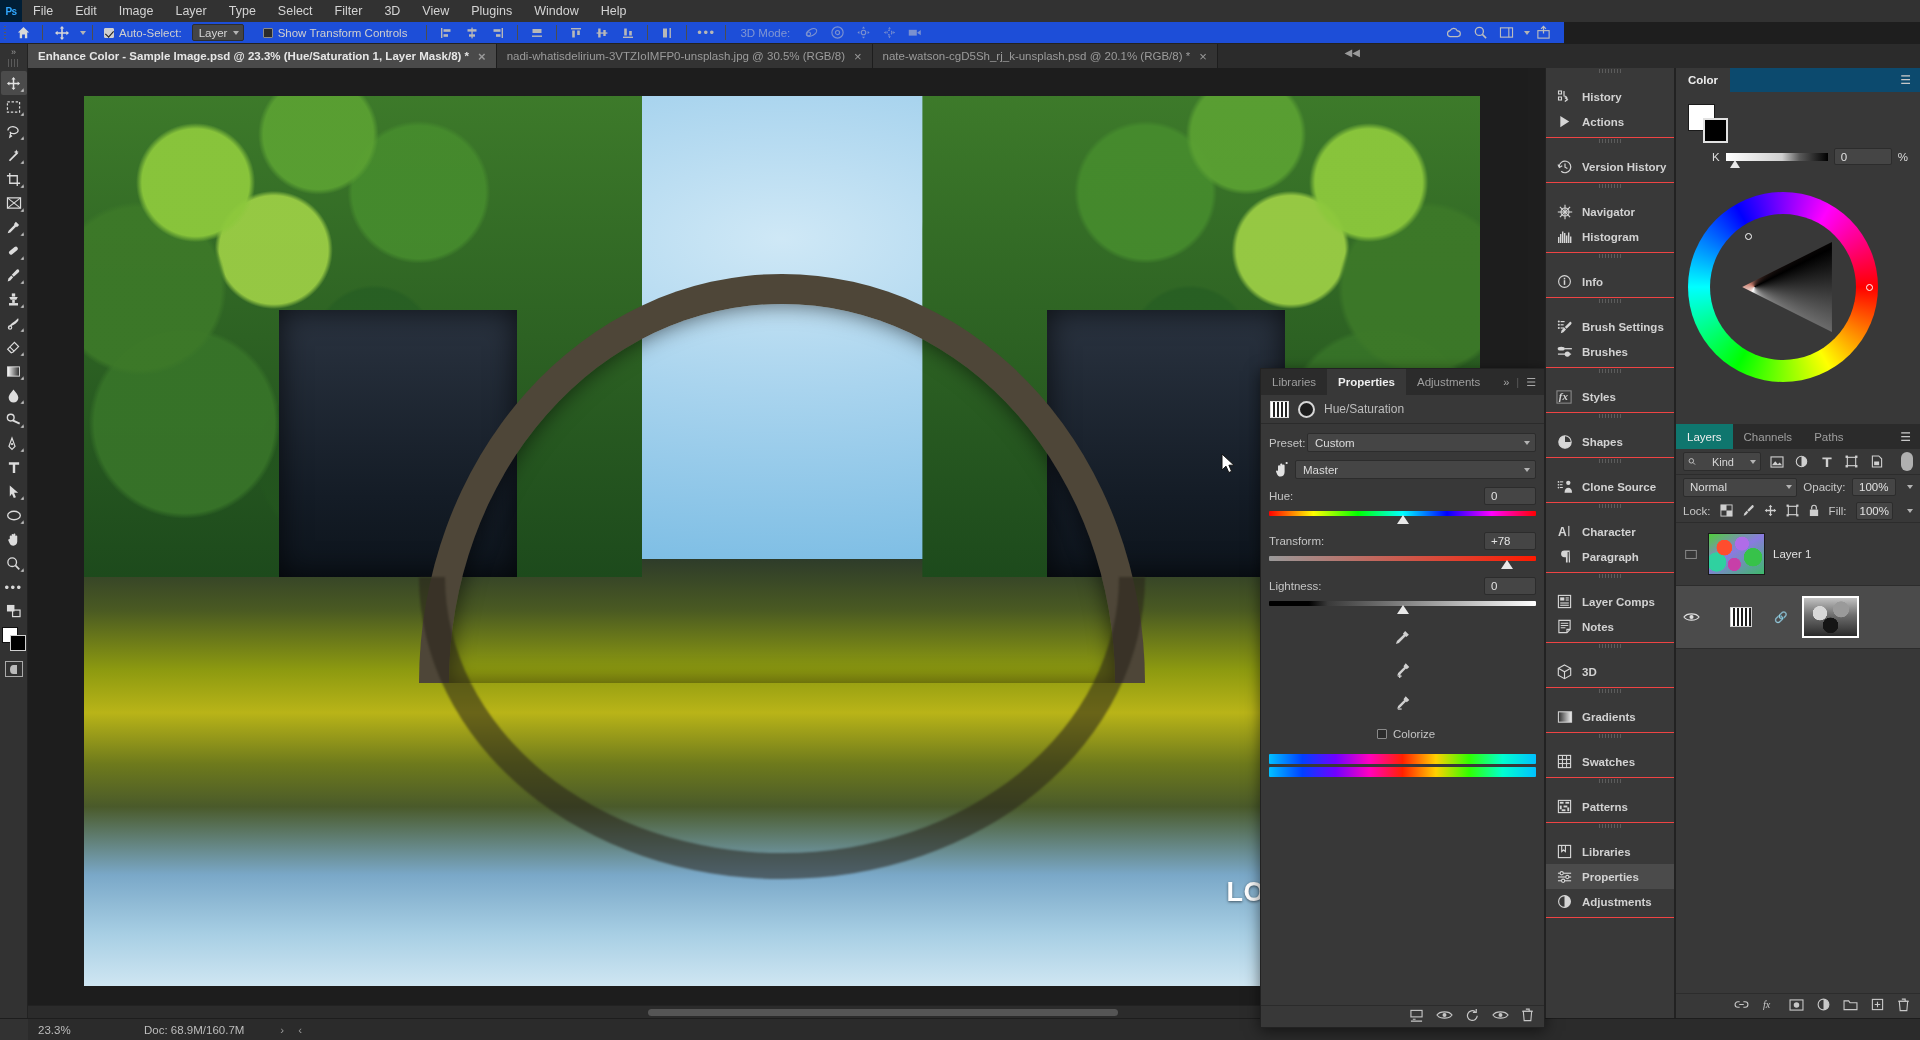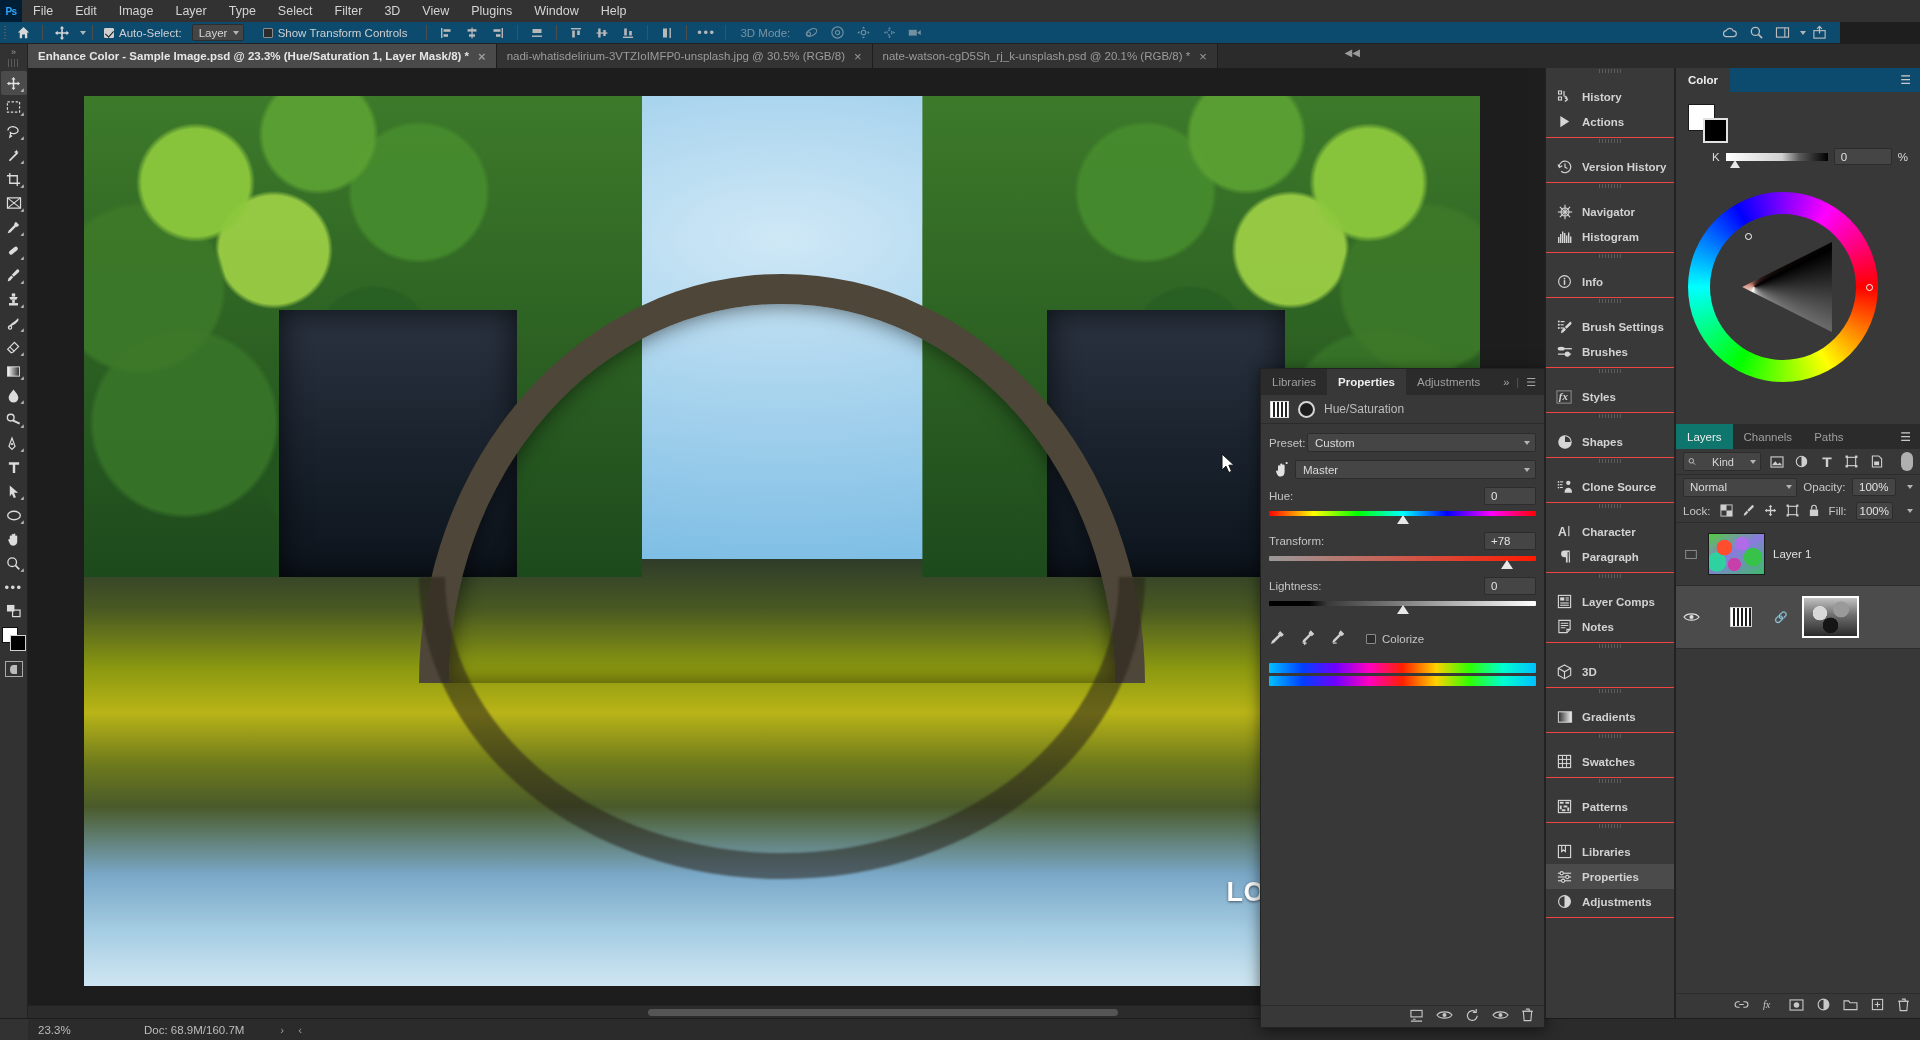--- a/index.html
+++ b/index.html
@@ -21,22 +21,22 @@
     font-size:10px; font-weight:bold; display:flex;
     align-items:center; justify-content:center; letter-spacing:-0.5px;
   }
   .menu-item {
     padding:0 11px; height:22px; line-height:22px; font-size:12.5px;
     color:#d4d4d4; cursor:default;
   }
 
   
   .optionsbar {
-    position:absolute; left:0; top:22px; width:1840px; height:22px;
-    background:#0c4a6e; display:flex; align-items:center;
+    position:absolute; left:0; top:22px; width:1564px; height:22px;
+    background:#1d4ed8; display:flex; align-items:center;
     border-bottom:1px solid #222;
   }
   .grip { width:10px; height:22px; display:flex; align-items:center; justify-content:center; }
   .grip::before { content:""; width:2px; height:14px;
     background:repeating-linear-gradient(to bottom,#5a5a5a 0 1px,transparent 1px 3px); }
   .ob-ico { width:26px; height:22px; display:flex; align-items:center;
             justify-content:center; color:#d0d0d0; }
   .ob-ico svg { display:block; }
   .ob-sep { width:1px; height:15px; background:#4d4d4d; margin:0 6px; }
   .ob-chk { display:flex; align-items:center; gap:5px; padding:0 5px; }
@@ -224,21 +224,21 @@
     background:linear-gradient(to right,#ff0000,#ffff00,#00ff00,#00ffff,
       #0000ff,#ff00ff,#ff0000);
   }
   .track.sat { background:linear-gradient(to right,#9a9a9a,#ff1a00); }
   .track.light { background:linear-gradient(to right,#000 0%,#000 15%,#3a3a3a 22%,#fff 100%); }
   .thumb {
     position:absolute; top:6px; width:0;height:0;
     border-left:6px solid transparent; border-right:6px solid transparent;
     border-bottom:9px solid #e8e8e8; transform:translateX(-6px);
   }
-  .eyerow { display:flex; align-items:center; gap:13px; margin-top:14px; }
+  .eyerow { display:flex; align-items:center; gap:13px; margin-top:14px;flex-direction:column; }
   .eyerow .ey { color:#d0d0d0; }
   .colorize { display:flex; align-items:center; gap:6px; margin-left:7px;
               font-size:11.5px; color:#c4c4c4; }
   .cbox2 { width:10px; height:10px; border:1px solid #8a8a8a; background:#2b2b2b;
            border-radius:1px; }
   .rainbows { margin-top:14px; }
   .rbar { height:10px; border-radius:1px;
     background:linear-gradient(to right,#00c0ff,#0040ff,#7000ff,#ff00c0,
       #ff2000,#ffd000,#30ff00,#00ffd0,#00c0ff); }
   .rbar2 { margin-top:3px; }

